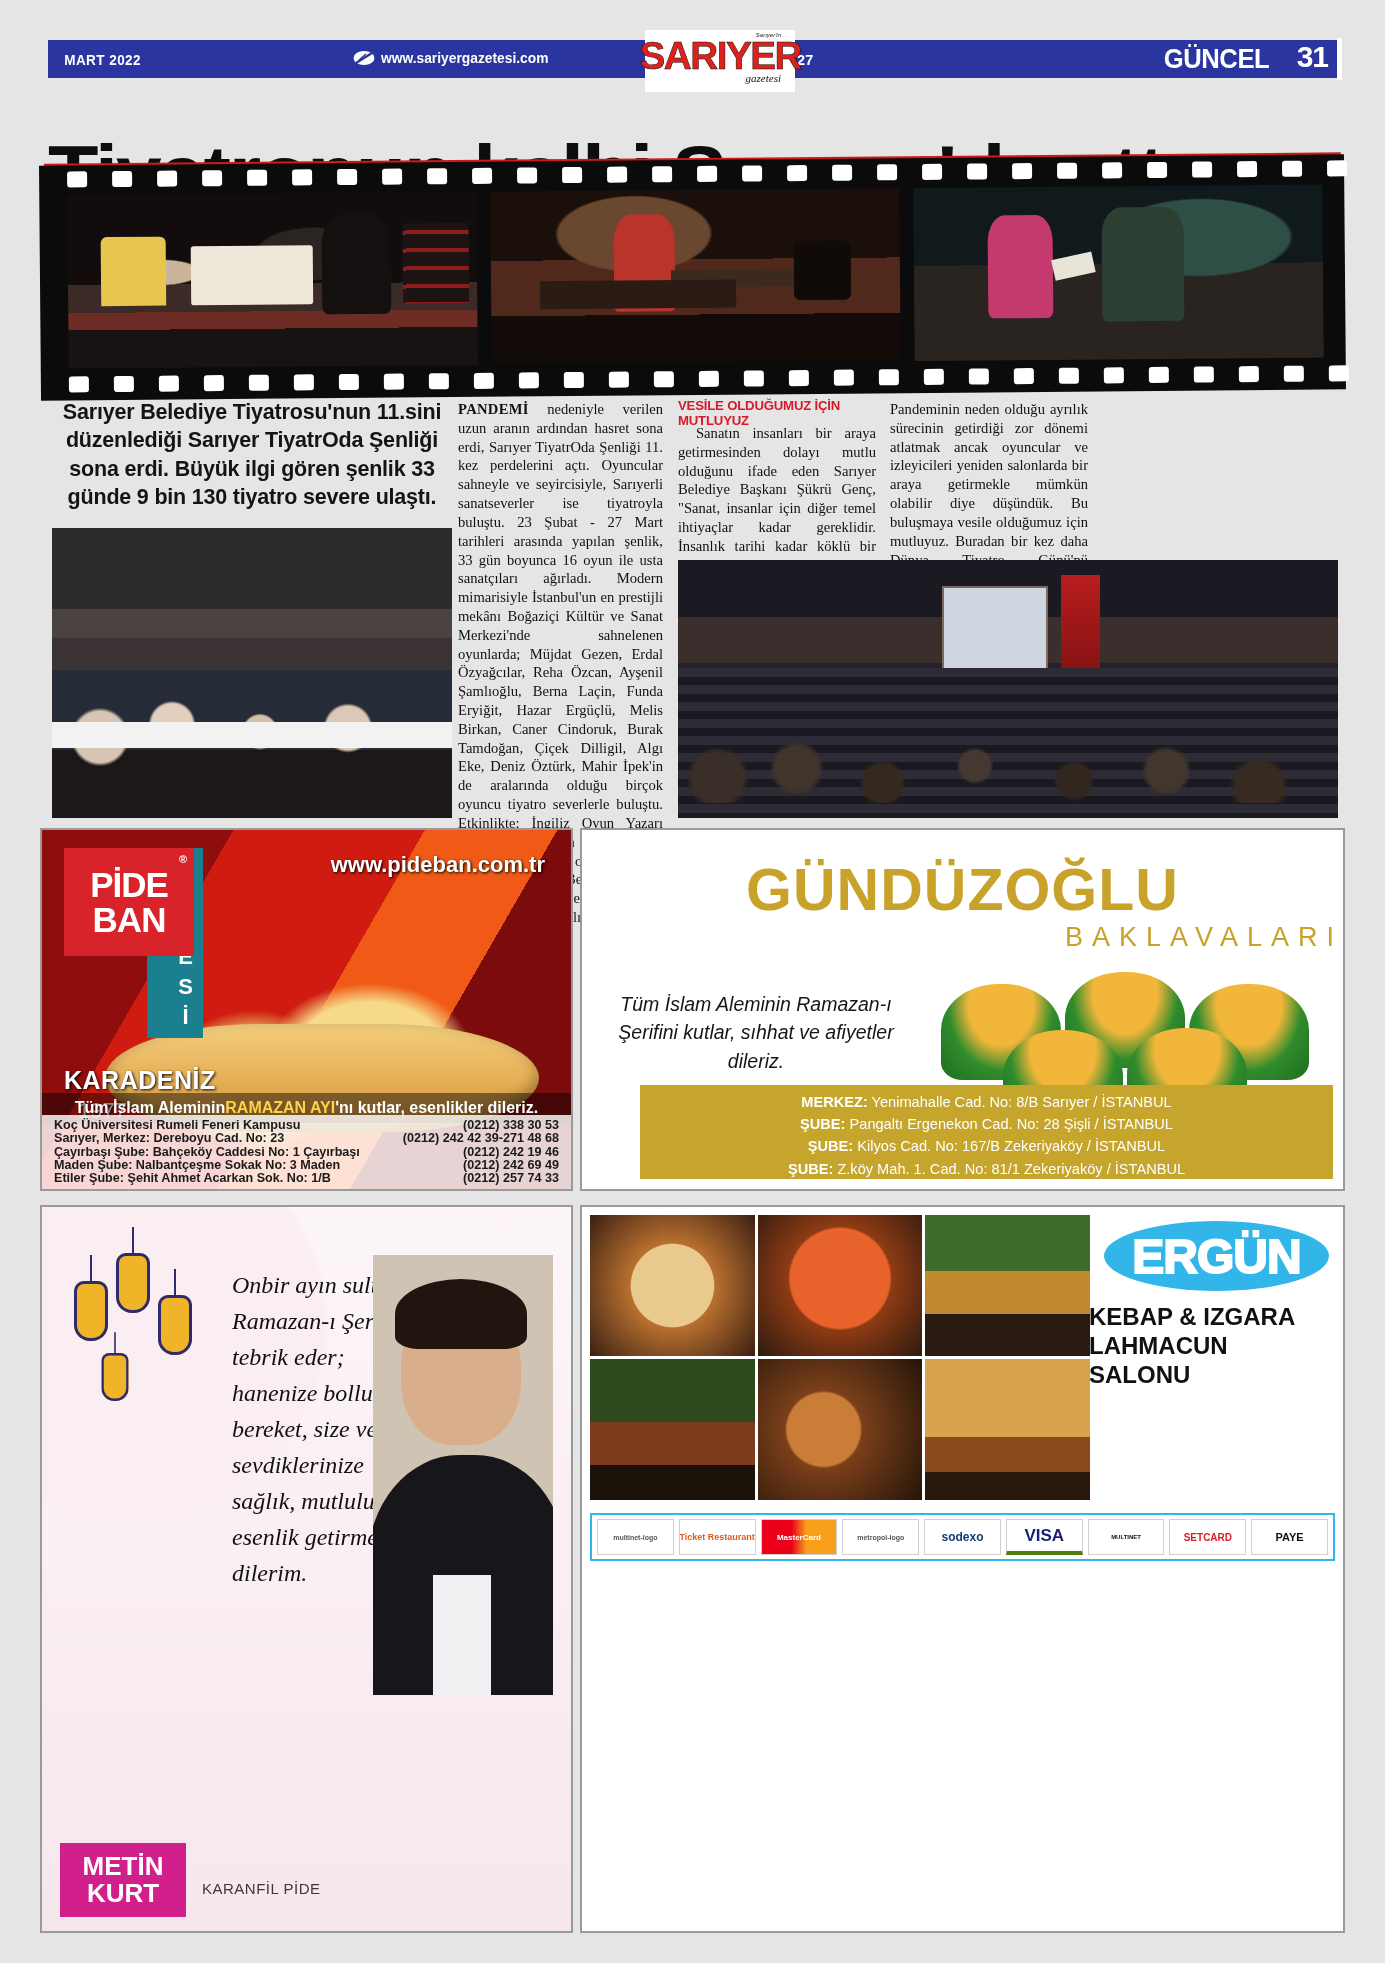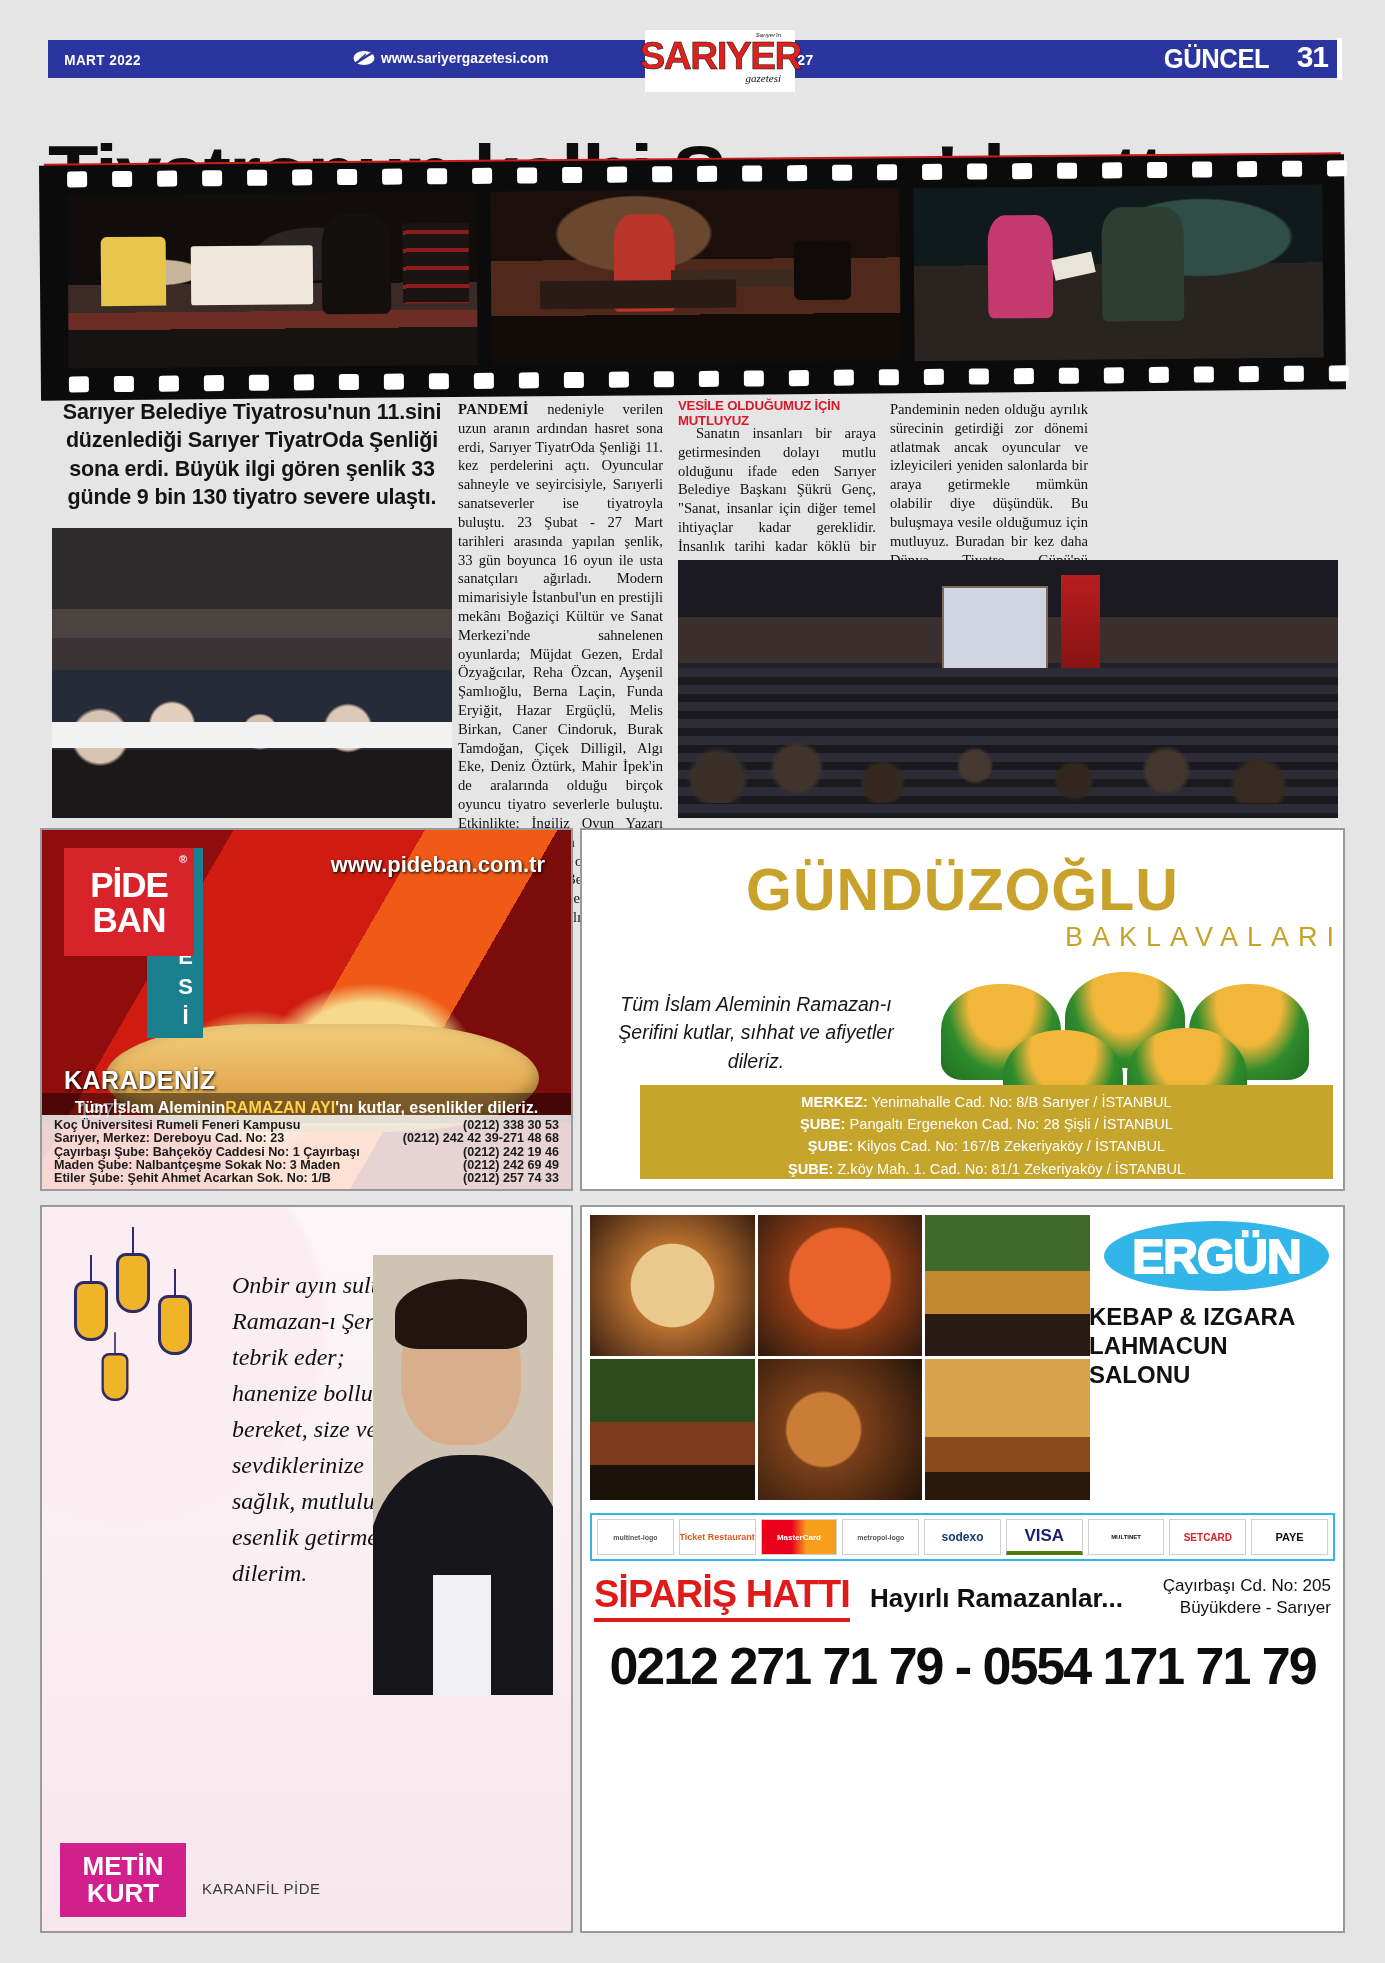--- a/index.html
+++ b/index.html
@@ -573,24 +573,15 @@
       <div class="paylogo" style="font-size:9px;color:#e05a1b;">Ticket Restaurant</div>
       <div class="paylogo" style="font-size:8px;color:#111;background:linear-gradient(90deg,#eb001b 40%,#f79e1b 60%);color:#fff;">MasterCard</div>
       <div class="paylogo" style="font-size:7px;color:#555;">metropol-logo</div>
       <div class="paylogo" style="font-size:12px;color:#16397a;">sodexo</div>
       <div class="paylogo" style="font-size:17px;color:#1a1f71;border-bottom:4px solid #4d7c0f;">VISA</div>
       <div class="paylogo" style="font-size:6px;color:#111;">MULTINET</div>
       <div class="paylogo" style="font-size:10px;color:#d61f26;">SETCARD</div>
       <div class="paylogo" style="font-size:11px;color:#111;">PAYE</div>
     </div>
 
-    <div class="eg-bottom">
-      <div class="eg-siparis">SİPARİŞ HATTI</div>
-      <div class="eg-hayirli">Hayırlı Ramazanlar...</div>
-      <div class="eg-addr">
-        <div>Çayırbaşı Cd. No: 205</div>
-        <div>Büyükdere - Sarıyer</div>
-      </div>
-      <div class="eg-tel">0212 271 71 79 - 0554 171 71 79</div>
-    </div>
   </div>
 
 </div>
 
 </body></html>

